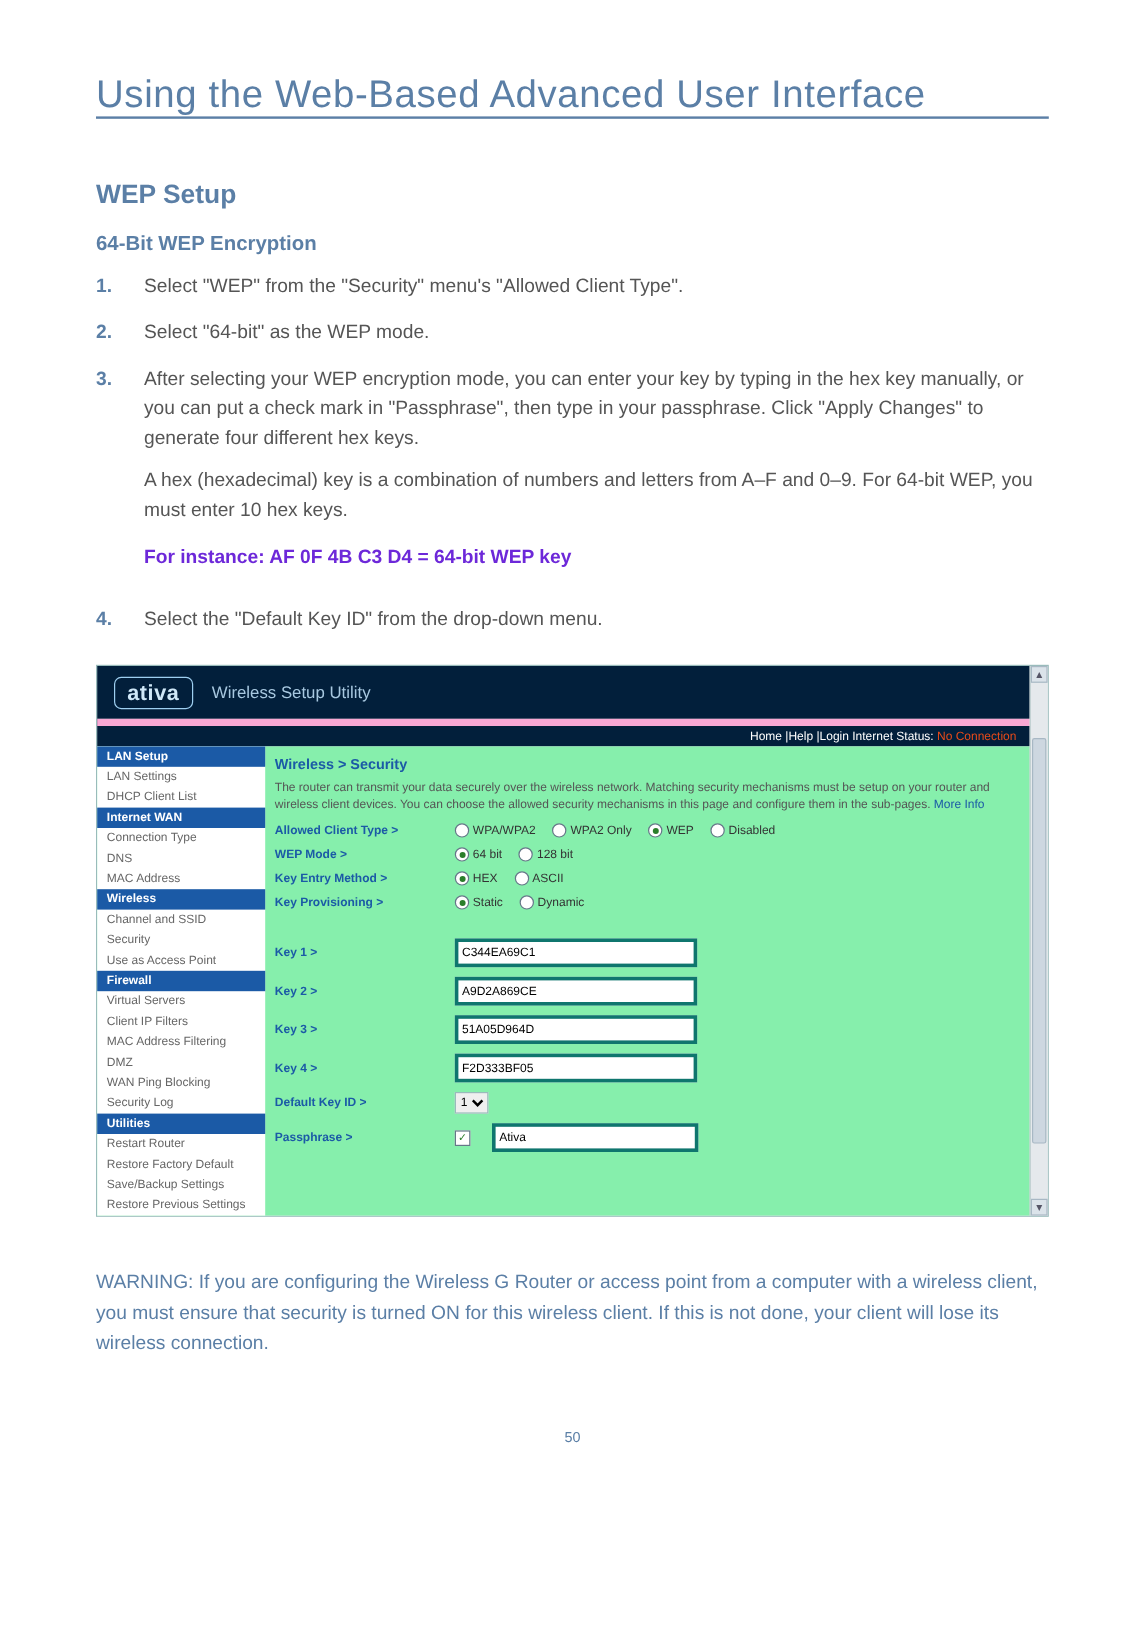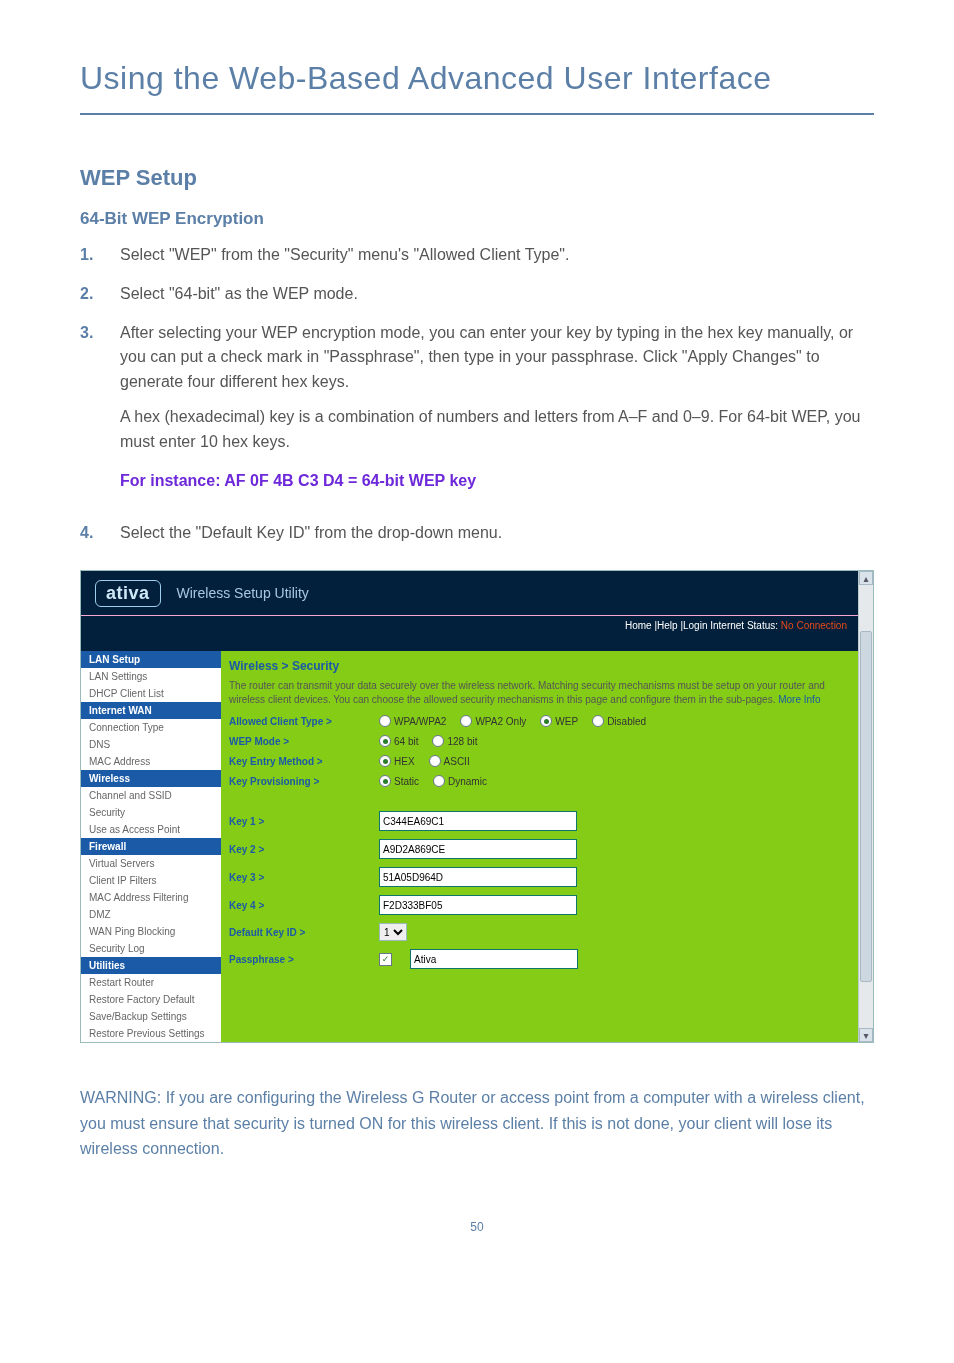--- a/index.html
+++ b/index.html
@@ -1,16 +1,16 @@
 <!DOCTYPE html>
 <html><head>
   <meta charset="utf-8">
   <style>
     body{font-family:"Segoe UI",Arial,sans-serif;color:#333;margin:0;padding:60px 80px 40px;max-width:954px;box-sizing:border-box;background:#fff}
-    .page-title{font-size:32px;font-weight:300;color:#5b7fa6;letter-spacing:.5px;margin:0 0 4px;padding-bottom:16px;border-bottom:2px solid #5b7fa6}
+    .page-title{font-size:32px;font-weight:300;color:#5b7fa6;letter-spacing:.5px;margin:0 0 4px;padding-bottom:0;border-bottom:2px solid #5b7fa6}
     .h2{font-size:22px;font-weight:600;color:#5b7fa6;margin:50px 0 18px}
     .h3{font-size:17px;font-weight:600;color:#5b7fa6;margin:0 0 14px}
     ol.steps{list-style:none;margin:0 0 24px;padding:0}
     ol.steps>li{display:flex;margin:0 0 14px;line-height:1.55;color:#555}
     ol.steps>li .num{color:#5b7fa6;font-weight:600;min-width:40px}
     ol.steps>li .txt{flex:1}
     .para{margin:10px 0 14px;line-height:1.55;color:#555}
     .bold-note{font-weight:600;color:#6d28d9;margin:4px 0 14px}
     .warn{color:#5b7fa6;line-height:1.6;margin:42px 0 0}
     .warn b{font-weight:400}
@@ -18,35 +18,35 @@
 
     
     .shot{border:1px solid #9bb;margin:18px 0 0;font-family:Verdana,Arial,sans-serif;font-size:10px;color:#333;position:relative}
     .shot .scrolltrack{position:absolute;right:0;top:0;bottom:0;width:14px;background:#e5e9ec;border-left:1px solid #bcc}
     .shot .scrolltrack .btn{height:14px;background:#dbe3ea;border:1px solid #a8b8c4;box-sizing:border-box;display:flex;align-items:center;justify-content:center;color:#556}
     .shot .scrolltrack .thumb{position:absolute;top:60px;bottom:60px;left:1px;right:1px;background:#cdd7e0;border:1px solid #a8b8c4;border-radius:2px}
     .shot-inner{margin-right:14px}
     .hdr{background:#021f3b;color:#fff;display:flex;align-items:center;height:44px;padding:0 14px}
     .logo{border:1px solid #9ecff0;border-radius:6px;padding:2px 10px;font-size:18px;font-weight:bold;color:#cfe8f8;letter-spacing:.5px;margin-right:16px}
     .hdr-title{color:#a8c8e0;font-size:14px}
-    .subbar{background:#021f3b;color:#fff;text-align:right;padding:4px 12px 20px;font-size:10px;border-top:1px solid #f9a8d4}
+    .subbar{background:#021f3b;color:#fff;text-align:right;padding:4px 12px 2px;font-size:10px;border-top:6px solid #f9a8d4}
     .subbar a{color:#fff;text-decoration:none}
     .subbar .nc{color:#e64a19}
-    .body{display:flex;background:#84cc16}
+    .body{display:flex;background:#86efac}
     .nav{width:140px;background:#fff}
     .nav .grp{background:#1b5aa6;color:#fff;font-weight:bold;padding:3px 8px;font-size:10px}
     .nav .itm{padding:3px 8px;color:#666;font-size:10px}
     .main{flex:1;padding:6px 14px 14px 8px}
     .crumb{color:#1b5aa6;font-weight:bold;font-size:12px;margin:2px 0 6px}
     .desc{color:#555;line-height:1.4;margin-bottom:2px}
     .desc .more{color:#1b5aa6}
     .row{display:flex;align-items:center;margin:8px 0}
     .row .lab{width:150px;color:#1b5aa6;font-weight:bold}
     .row .val{flex:1;color:#333;display:flex;align-items:center;gap:14px}
-    .row .val input[type=text]{width:190px;border:1px solid #0f766e;height:16px;font-size:10px;padding:1px 3px}
+    .row .val input[type=text]{width:190px;border:3px solid #0f766e;height:16px;font-size:10px;padding:1px 3px}
     .row .val select{border:1px solid #9bb;height:18px;font-size:10px}
     .radio{display:inline-flex;align-items:center;gap:3px}
     .radio .r{width:10px;height:10px;border:1px solid #678;border-radius:50%;display:inline-flex;align-items:center;justify-content:center;background:#fff}
     .radio .r.on::after{content:"";width:5px;height:5px;background:#2a7e2a;border-radius:50%}
     .chk{width:11px;height:11px;border:1px solid #678;display:inline-flex;align-items:center;justify-content:center;background:#fff;margin-right:4px}
     .chk::after{content:"✓";font-size:9px;color:#2a7e2a;line-height:1}
   </style>
 </head>
 <body>
 

